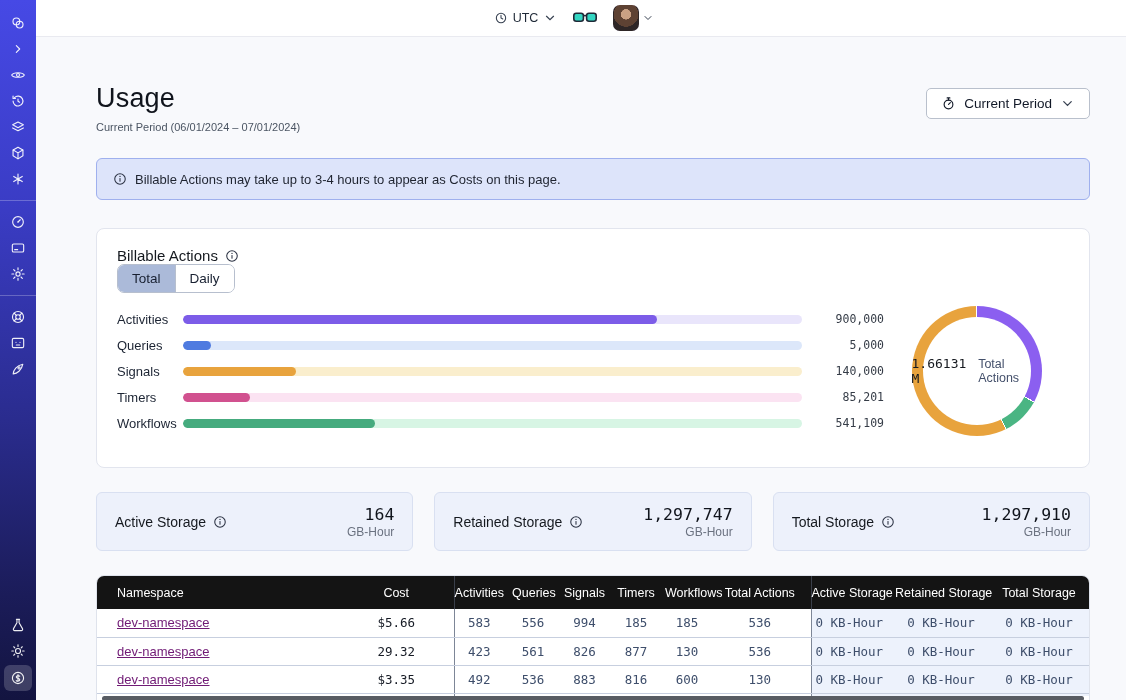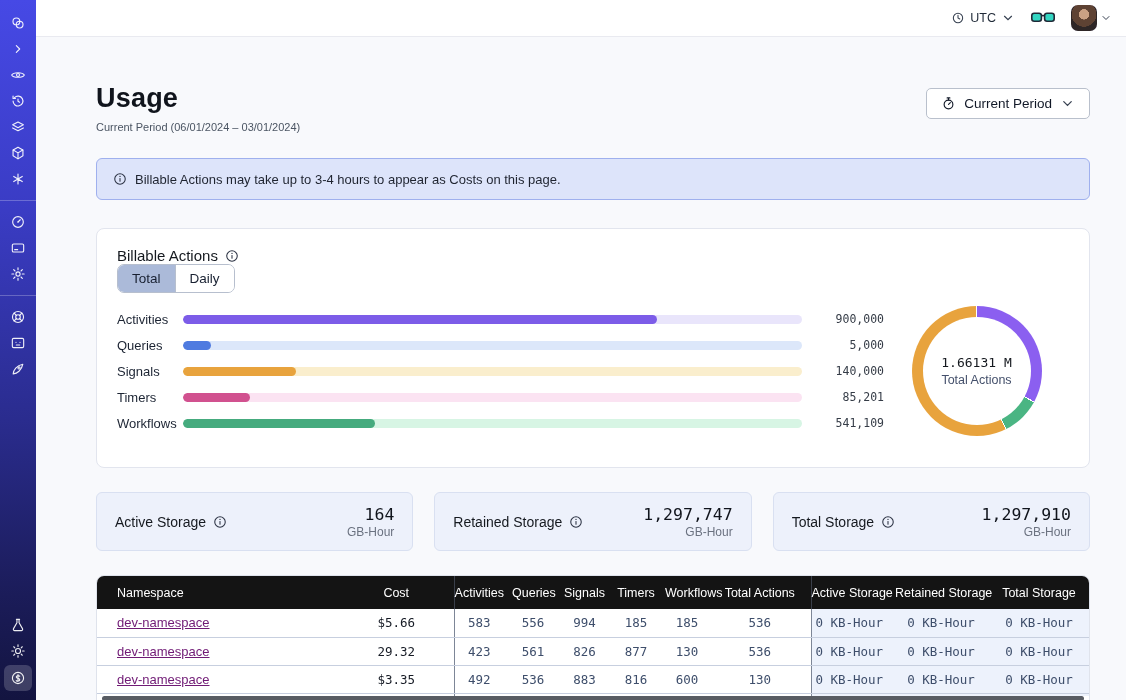--- a/index.html
+++ b/index.html
@@ -13,37 +13,37 @@
     display:flex; flex-direction:column; align-items:center; padding:10px 0 8px; }
   .sb-item { width:26px; height:24px; display:flex; align-items:center; justify-content:center;
     color:rgba(255,255,255,.92); margin:1px 0; cursor:pointer; border-radius:6px; flex:0 0 auto; }
   .sb-item svg { width:16px; height:16px; }
   .sb-item.active { background:rgba(255,255,255,.18); width:28px; height:26px; }
   .sb-div { width:36px; height:1px; background:rgba(255,255,255,.25); margin:8px 0; flex:0 0 auto; }
   .sb-spacer { flex:1 1 auto; }
 
   
   .topbar { position:fixed; left:36px; top:0; right:0; height:37px; background:#fff;
-    border-bottom:1px solid #e9eaf0; display:flex; align-items:center; justify-content:flex-end;
+    border-bottom:1px solid #e9eaf0; display:flex; align-items:center; justify-content:center;
     padding-right:14px; gap:16px; z-index:5; }
   .tz-btn { display:flex; align-items:center; gap:5px; font-size:12.5px; color:#1f2937; cursor:pointer; }
   .tz-btn svg { width:14px; height:14px; color:#374151; }
   .chev { width:12px; height:12px; color:#374151; }
   .glasses { width:24px; height:16px; cursor:pointer; }
   .avatar-wrap { display:flex; align-items:center; gap:3px; cursor:pointer; }
   .avatar { width:26px; height:26px; border-radius:7px; background:#d9d4f2; overflow:hidden; position:relative; }
   .avatar::before { content:""; position:absolute; inset:0;
     background:radial-gradient(circle at 50% 36%, #caa184 0 24%, #5e4233 25% 58%, #2e2626 59%); }
 
   
   .main { margin-left:36px; padding-top:37px; }
   .content { padding:0 36px 0 60px; }
 
   .title-row { margin-top:46px; display:flex; justify-content:space-between; align-items:flex-start; }
-  h1 { font-size:27px; font-weight:700; color:#10141c; letter-spacing:.2px; }
+  h1 { font-size:27px; font-weight:400; color:#10141c; letter-spacing:.2px; }
   .subtitle { margin-top:7px; font-size:11px; color:#4b5563; }
   .period-btn { display:flex; align-items:center; gap:8px; background:#fff; border:1px solid #b9c0cc;
     border-radius:5px; padding:7px 14px; font-size:13.5px; color:#111827; cursor:pointer; margin-top:5px; }
   .period-btn svg { width:15px; height:15px; }
 
   .banner { margin-top:25px; background:#dde4fa; border:1px solid #9fb0ee; border-radius:6px;
     height:42px; display:flex; align-items:center; padding:0 16px; gap:8px; font-size:13px; color:#1f2430; }
   .banner svg { width:14px; height:14px; flex:0 0 auto; color:#2a3142; }
 
   
@@ -59,21 +59,21 @@
   .bars { flex:1 1 auto; }
   .bar-row { display:flex; align-items:center; height:26px; }
   .bar-label { width:66px; font-size:13px; color:#1c2433; flex:0 0 auto; }
   .bar-track { flex:1 1 auto; height:9px; border-radius:5px; position:relative; overflow:hidden; }
   .bar-fill { position:absolute; left:0; top:0; bottom:0; border-radius:5px; }
   .bar-val { width:82px; flex:0 0 auto; text-align:right; font-size:11.5px; color:#353c47; }
 
   .donut-col { width:185px; flex:0 0 auto; display:flex; align-items:flex-start; justify-content:center; }
   .donut { width:130px; height:130px; border-radius:50%; position:relative; }
   .donut::after { content:""; position:absolute; inset:11px; background:#fff; border-radius:50%; }
-  .donut-center { position:absolute; inset:0; display:flex; flex-direction:column; align-items:center;
+  .donut-center { position:absolute; inset:0; display:flex; flex-direction:row; align-items:center;
     justify-content:center; z-index:2; gap:3px; }
   .donut-val { font-size:13px; color:#15191f; }
   .donut-lbl { font-size:12.5px; color:#44506b; }
 
   
   .storage-row { margin-top:24px; display:flex; gap:21px; }
   .storage-card { flex:1 1 0; height:59px; background:#edf1fb; border:1px solid #d9e0f1; border-radius:6px;
     display:flex; align-items:center; justify-content:space-between; padding:0 18px; }
   .storage-label { display:flex; align-items:center; gap:7px; font-size:14px; color:#15191f; }
   .storage-right { text-align:right; }
@@ -231,21 +231,21 @@
       </svg>
   </div>
 </header>
 
 <main class="main">
   <div class="content">
 
     <div class="title-row">
       <div>
         <h1>Usage</h1>
-        <div class="subtitle">Current Period (06/01/2024 – 03/01/2024)</div>
+        <div class="subtitle">Current Period (06/01/2024 – 07/01/2024)</div>
       </div>
       <button class="period-btn">
         <svg viewBox="0 0 24 24" fill="none" stroke="currentColor" stroke-width="1.8" stroke-linecap="round">
             <circle cx="12" cy="13.5" r="7"></circle>
             <path d="M9.8 3h4.4M12 3v3.2M12 13.5l3-3"></path>
           </svg>
         <span>Current Period</span>
         <svg class="chev" viewBox="0 0 24 24" fill="none" stroke="currentColor" stroke-width="2" stroke-linecap="round">
             <path d="M6 9l6 6 6-6"></path>
           </svg>

